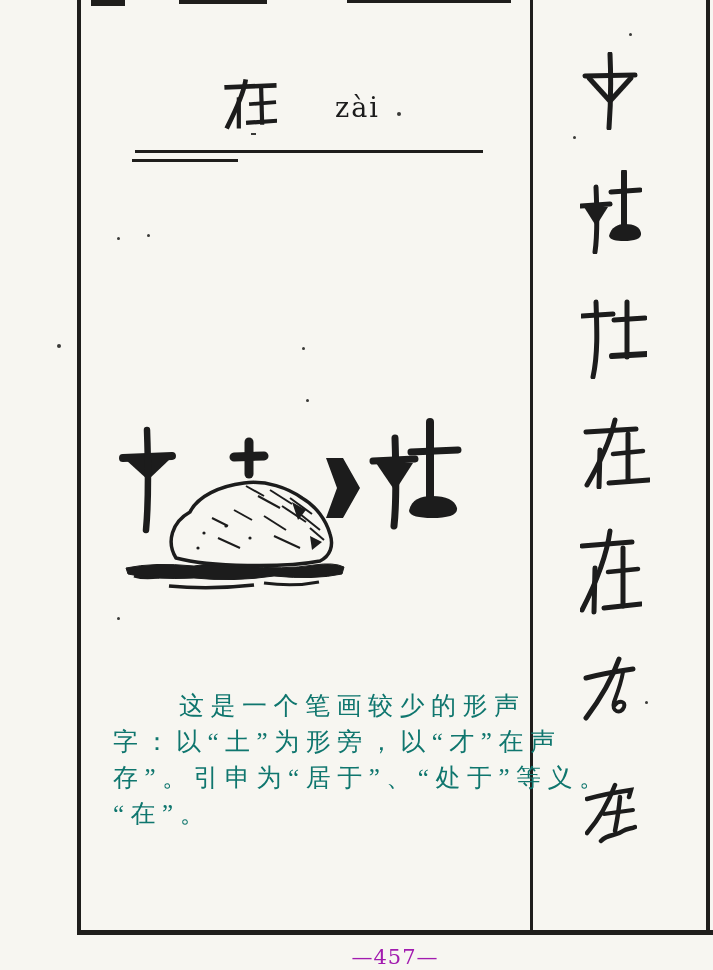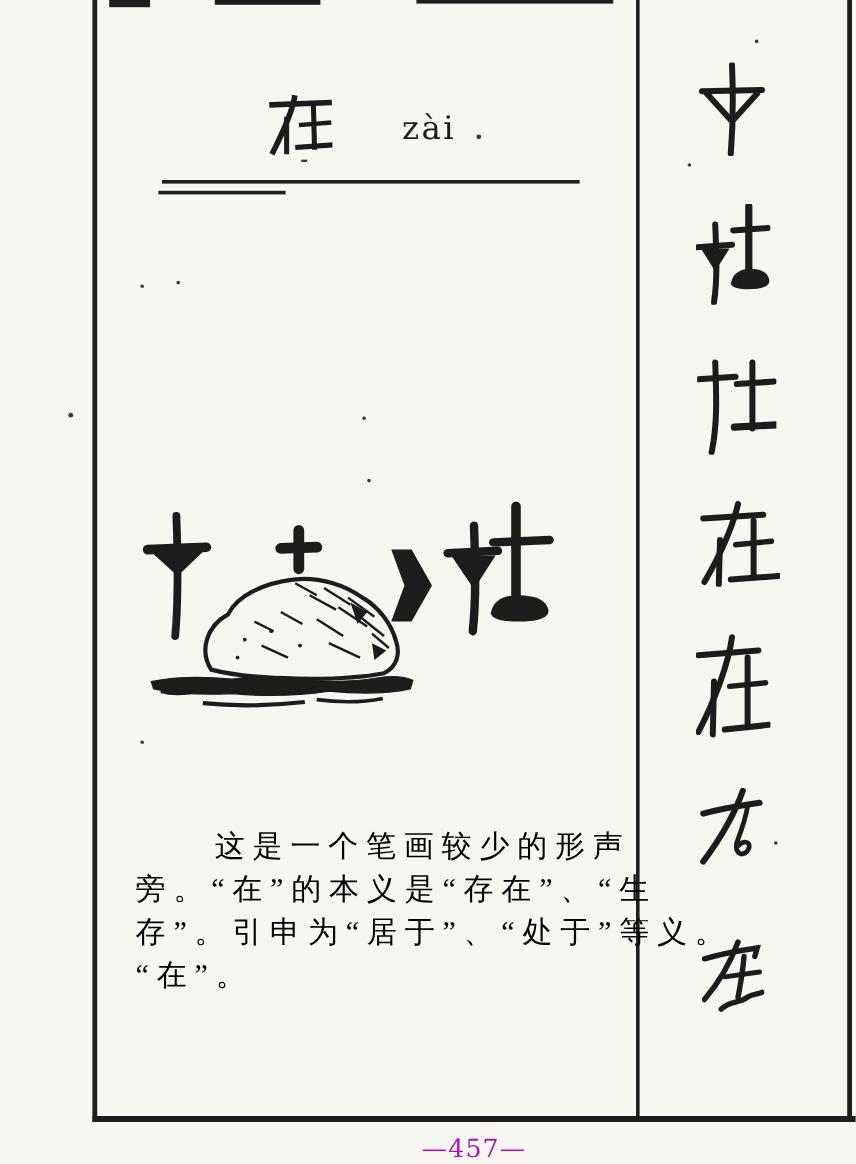--- a/index.html
+++ b/index.html
@@ -27,21 +27,21 @@
     font-family:"DejaVu Serif", serif;
   }
   .title-rule  { left:106px; top:150px; width:348px; height:3px; }
   .title-rule2 { left:103px; top:159px; width:106px; height:3px; }
   
   .illustration { position:absolute; left:85px; top:418px; }
   
   .explanation {
     position:absolute; left:84px; top:688px; width:414px;
     font-size:25px; line-height:36px; letter-spacing:6.5px;
-    color:#000000;
+    color:#0f766e;
   }
   .explanation .x-line { height:36px; white-space:nowrap; }
   .explanation .indent { padding-left:66px; }
   
   .form-svg { position:absolute; }
   
   .page-number {
     position:absolute; left:316px; top:945px; width:100px;
     text-align:center; font-size:21px; letter-spacing:1px;
     color:#a21caf; font-family:"DejaVu Serif", serif;
@@ -130,21 +130,21 @@
       <line x1="259" y1="43" x2="301" y2="41" stroke-width="7"></line>
       <polygon points="262,45 299,45 281,73" stroke="none"></polygon>
       <line x1="316" y1="4" x2="316" y2="88" stroke-width="8"></line>
       <line x1="297" y1="34" x2="344" y2="32" stroke-width="7"></line>
       <path d="M295,93 C297,82 306,78 318,78 C332,78 341,82 343,90 C344,97 334,100 318,100 C305,100 296,98 295,93 Z" stroke="none"></path>
     </g>
   </svg>
 
   <div class="explanation">
     <div class="x-line indent">这是一个笔画较少的形声</div>
-    <div class="x-line">旁。“在”的本义是“存在”、“生</div>
+    <div class="x-line">字：以“土”为形旁，以“才”在声</div>
     <div class="x-line">存”。引申为“居于”、“处于”等义。</div>
     <div class="x-line">“在”。</div>
   </div>
 
   <svg class="form-svg" style="left:553px; top:52px" width="56" height="78" viewBox="0 0 56 78" stroke="#1c1c1c" stroke-linecap="round" fill="none" aria-label="zai-script-form-1">
     <path d="M28,2 C29,25 29,50 27,76" stroke-width="5"></path>
     <line x1="3" y1="24" x2="53" y2="23" stroke-width="5"></line>
     <line x1="7" y1="26" x2="27" y2="48" stroke-width="5"></line>
     <line x1="49" y1="26" x2="29" y2="48" stroke-width="5"></line>
   </svg>

